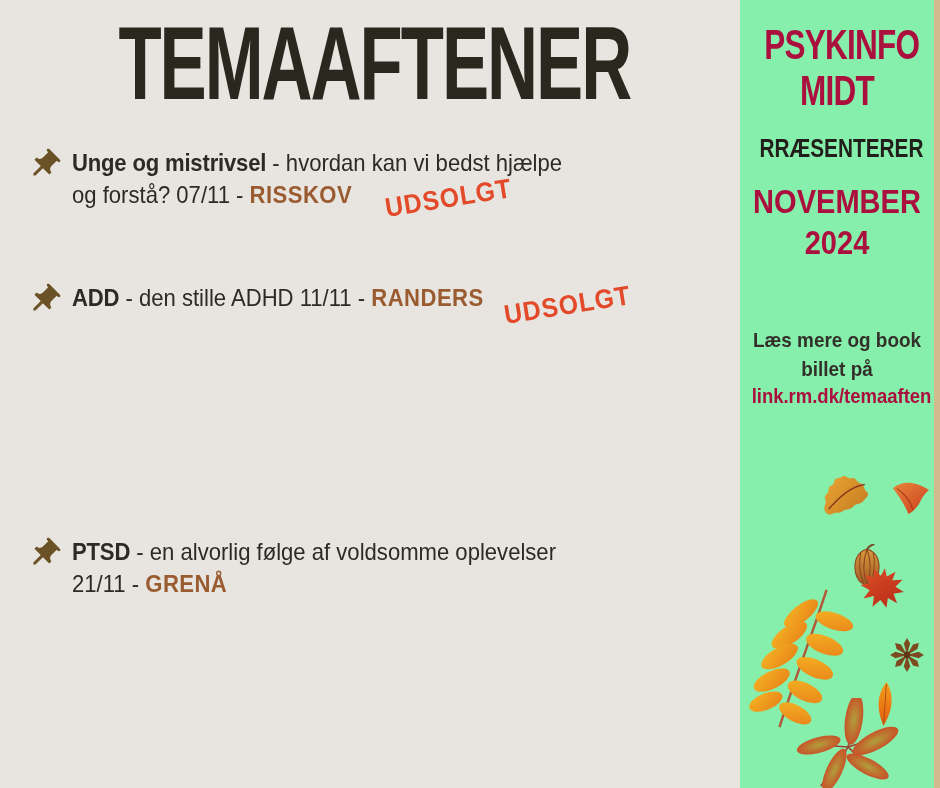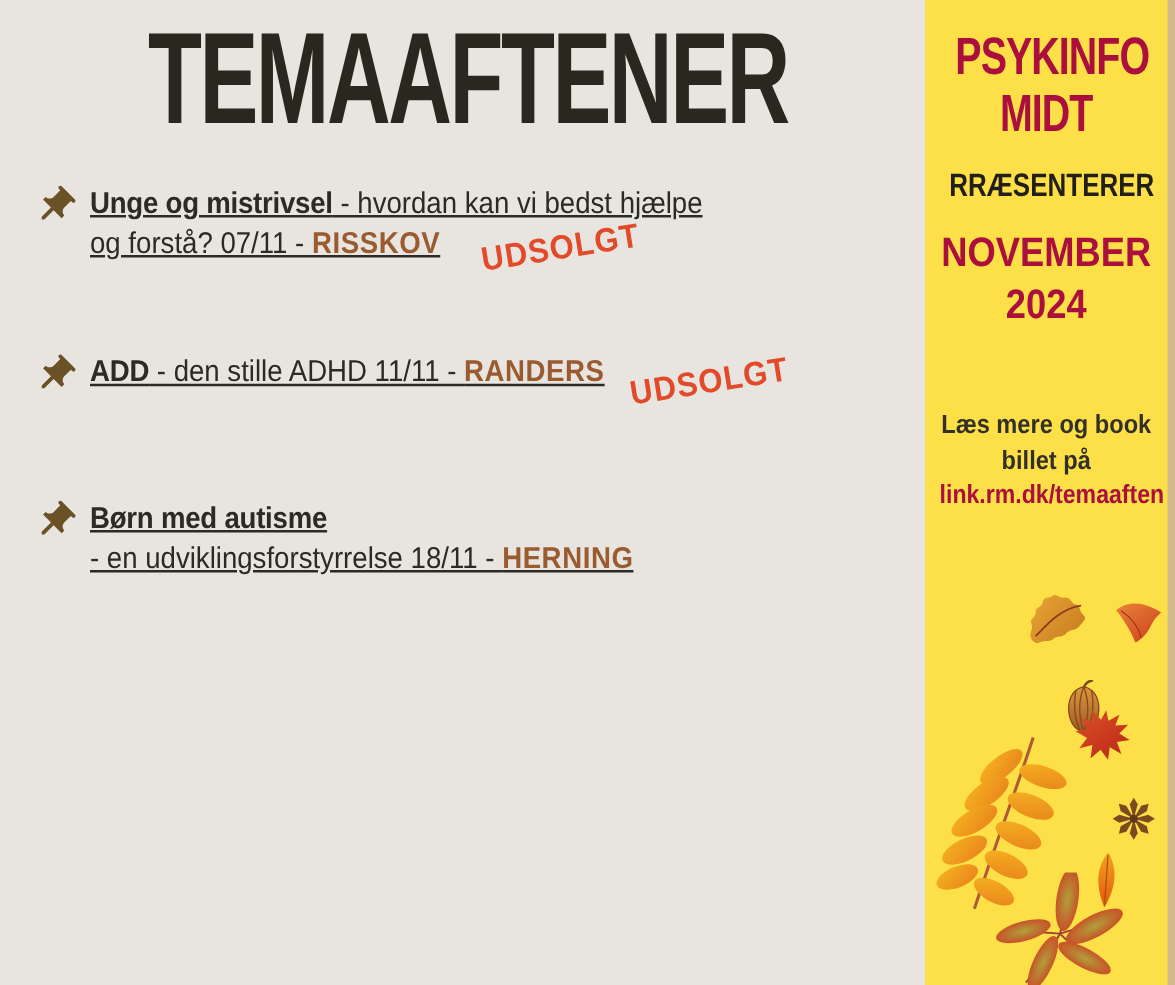--- a/index.html
+++ b/index.html
@@ -8,33 +8,33 @@
     background:#e8e5e0;
     font-family:"Liberation Sans","DejaVu Sans",sans-serif;
     color:#2b2a24;
   }
   .main{position:absolute;left:0;top:0;width:600px;height:788px;background:#e8e5e0;}
   .title{
     position:absolute;top:4px;left:0;width:740px;text-align:center;
     font-size:104px;font-weight:bold;color:#29281f;letter-spacing:-3px;
     white-space:nowrap;transform:scaleX(.68);transform-origin:50% 0;
   }
-  .event{position:absolute;left:26px;width:700px;text-decoration:underline;}
+  .event{position:absolute;left:26px;width:700px;}
   .pin{position:absolute;left:0;top:0;width:36px;height:36px;display:block;}
   .etext{
     margin-left:46px;font-size:24px;line-height:32px;color:#2b2a24;
     white-space:nowrap;transform:scaleX(.92);transform-origin:0 0;
   }
   .etext b{font-weight:bold;letter-spacing:-.2px;}
   .loc{color:#9a5b31;font-weight:bold;letter-spacing:.5px;}
   .stamp{
     position:absolute;color:#e24a2a;font-weight:bold;font-size:27px;
     letter-spacing:1px;transform:rotate(-9deg) scaleX(.92);white-space:nowrap;
   }
-  .sidebar{position:absolute;left:740px;top:0;width:200px;height:788px;background:#fde047;}
+  .sidebar{position:absolute;left:740px;top:0;width:200px;height:788px;background:#86efac;}
   .edge{position:absolute;right:0;top:0;width:6px;height:788px;background:#d2ba8e;}
   .brand{
     position:absolute;top:22px;left:0;width:194px;text-align:center;
     color:#ab0f3e;font-weight:bold;font-size:42px;line-height:46px;
     letter-spacing:-1px;transform:scaleX(.75);transform-origin:50% 0;white-space:nowrap;
   }
   .presents{
     position:absolute;top:133px;left:0;width:194px;text-align:center;
     color:#221f1a;font-weight:bold;font-size:26px;
     transform:scaleX(.8);transform-origin:50% 0;white-space:nowrap;
@@ -80,32 +80,32 @@
       <g transform="rotate(45 12 12)">
           <path fill="#6a5126" d="M16 9V4h1c.55 0 1-.45 1-1s-.45-1-1-1H7c-.55 0-1 .45-1 1s.45 1 1 1h1v5c0 1.66-1.34 3-3 3v2h5.97v7l1 1 1-1v-7H19v-2c-1.66 0-3-1.34-3-3z"></path>
         </g>
     </svg>
     <div class="etext">
       <div><b>ADD</b><span> - den stille ADHD 11/11 - </span><span class="loc">RANDERS</span></div>
     </div>
     <div class="stamp" style="left:472px;top:8px">UDSOLGT</div>
   </div>
 
-  <div class="event" style="top:399px">
+
+  <div class="event" style="top:536px">
     <svg class="pin" viewBox="0 0 24 24">
       <g transform="rotate(45 12 12)">
           <path fill="#6a5126" d="M16 9V4h1c.55 0 1-.45 1-1s-.45-1-1-1H7c-.55 0-1 .45-1 1s.45 1 1 1h1v5c0 1.66-1.34 3-3 3v2h5.97v7l1 1 1-1v-7H19v-2c-1.66 0-3-1.34-3-3z"></path>
         </g>
     </svg>
     <div class="etext">
-      <div><b>Børn med autisme</b></div>
-      <div><span>- en udviklingsforstyrrelse 18/11 - </span><span class="loc">HERNING</span></div>
+      <div><b>PTSD</b><span> - en alvorlig følge af voldsomme oplevelser</span></div>
+      <div><span>21/11 - </span><span class="loc">GRENÅ</span></div>
     </div>
   </div>
-
 
 </div>
 
 <div class="sidebar">
   <div class="brand">
     <div>PSYKINFO</div>
     <div>MIDT</div>
   </div>
   <div class="presents">RRÆSENTERER</div>
   <div class="month">

